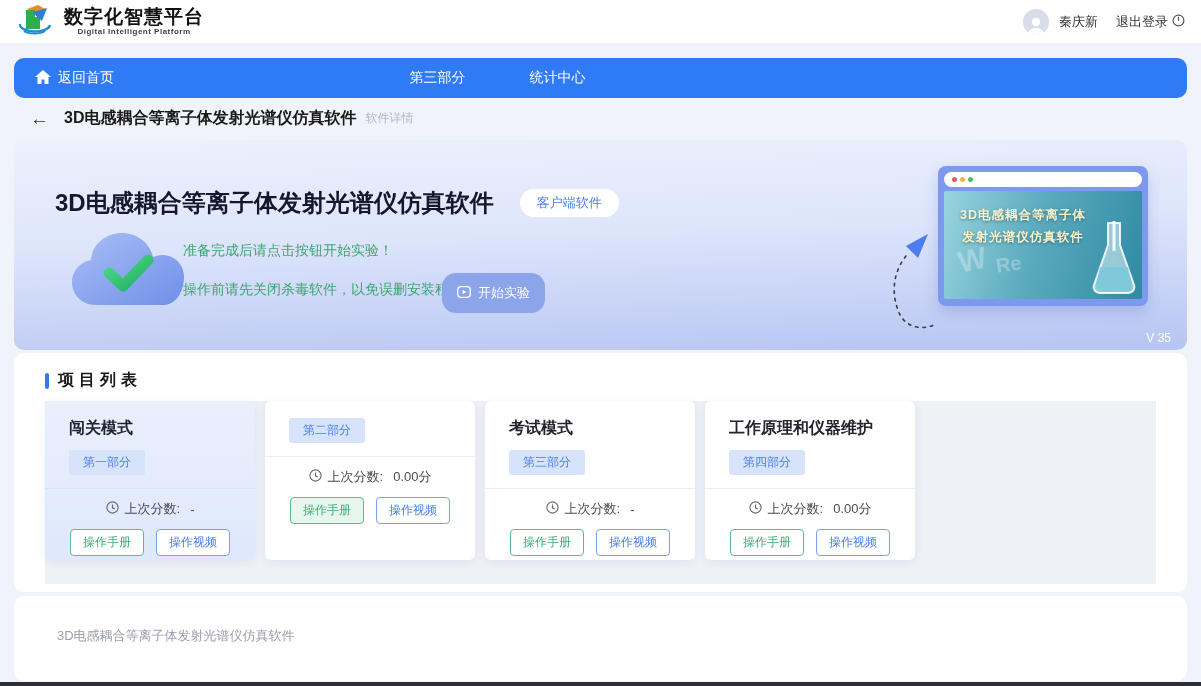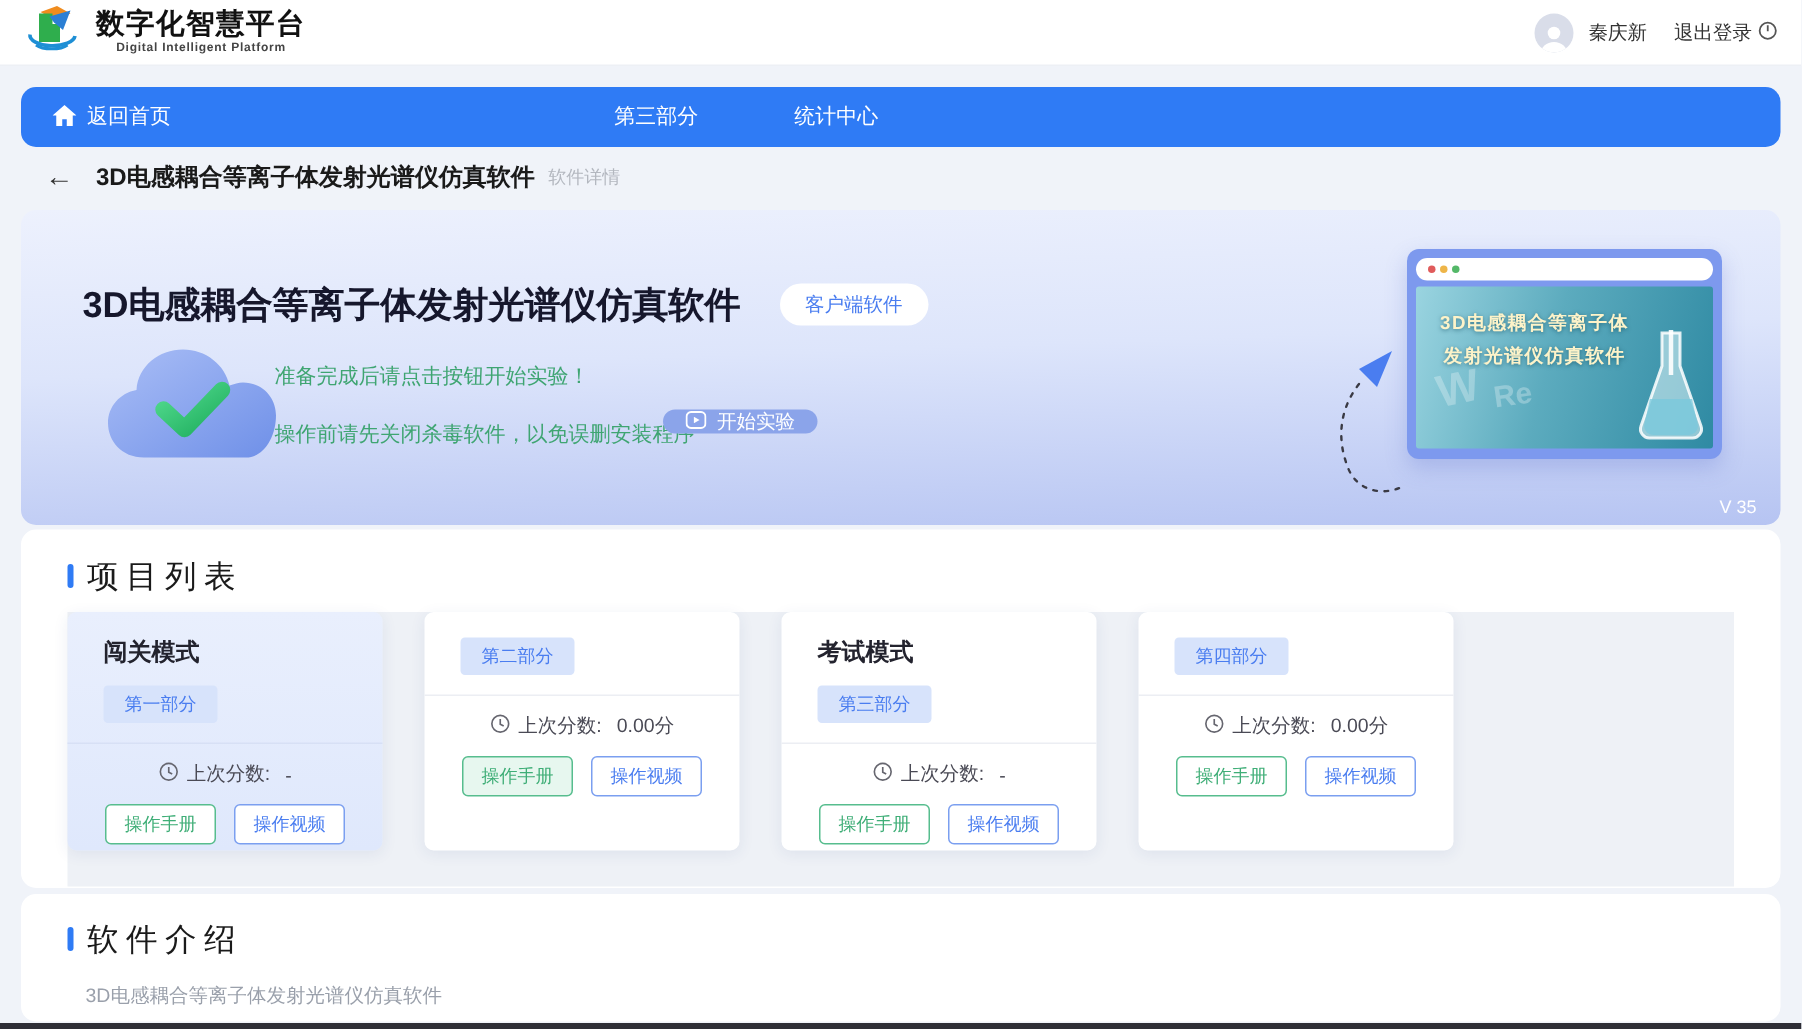--- a/index.html
+++ b/index.html
@@ -42,21 +42,21 @@
   .hero { margin:2px 14px 0; height:210px; border-radius:10px; position:relative;
           background:linear-gradient(178deg,#edf1fd 0%,#dde5fb 45%,#b6c4f2 100%); }
   .hero-title-row { position:absolute; left:41px; top:47px; display:flex; align-items:center; gap:26px; }
   .hero-title { font-size:24px; font-weight:bold; color:#16172c; }
   .hero-badge { background:#fff; color:#4a7df0; font-size:13px; padding:5px 17px;
                 border-radius:14px; }
   .cloud { position:absolute; left:53px; top:85px; }
   .hero-line { position:absolute; left:169px; font-size:14px; color:#3fa572; }
   .hero-line.l1 { top:102px; }
   .hero-line.l2 { top:141px; }
-  .start-btn { position:absolute; left:428px; top:133px; height:16px; padding:0 15px;
+  .start-btn { position:absolute; left:428px; top:133px; height:40px; padding:0 15px;
                background:#8ba4ea; border:none; border-radius:14px; color:#fff;
                font-size:13px; display:flex; align-items:center; gap:7px; cursor:pointer;
                font-family:inherit; }
   .version { position:absolute; right:16px; bottom:5px; color:#fff; font-size:12px; }
 
   .browser { position:absolute; left:924px; top:26px; width:210px; height:140px;
              background:#7d99ee; border-radius:8px; padding:0 6px;
              box-shadow:0 6px 14px rgba(80,100,200,.25); }
   .browser-bar { height:15px; background:#fff; border-radius:8px; margin:6px 0 4px;
                  display:flex; align-items:center; gap:3px; padding-left:8px; }
@@ -74,24 +74,24 @@
   .screen-text.t2 { top:38px; }
   .flask { position:absolute; right:2px; bottom:0; }
   .plane { position:absolute; left:862px; top:92px; }
 
   
   .panel { margin:3px 14px 0; background:#fff; border-radius:10px; }
   .panel.projects { padding:17px 31px 12px; height:239px; }
   .panel.intro { margin-top:4px; padding:16px 31px; height:85px; }
   .section-header { display:flex; align-items:center; gap:9px; }
   .section-bar { width:4px; height:16px; background:#2f7bf5; border-radius:2px; }
-  .section-title { font-size:21px; font-weight:normal; letter-spacing:5px; color:#1a1a1a; }
+  .section-title { font-size:16px; font-weight:bold; letter-spacing:5px; color:#1a1a1a; }
 
   .cards-row { margin-top:10px; background:#eef1f6; border-radius:0; 
-               display:flex; gap:28px; height:183px; }
+               display:flex; gap:10px; height:183px; }
   .card { width:210px; height:159px; background:#fff; border-radius:6px;
           box-shadow:0 2px 10px rgba(40,70,130,.08); padding-top:17px; }
   .card.highlight { background:linear-gradient(180deg,#e9effd 0%,#dfe8fc 100%); }
   .card-title { font-size:16px; font-weight:bold; color:#23232e; margin:0 0 11px 24px; }
   .card-badge { display:inline-block; margin-left:24px; background:#d7e3fb; color:#4a7df0;
                 font-size:12px; padding:4px 14px; border-radius:3px; }
   .card-divider { border-top:1px solid #eceef3; margin-top:13px; }
   .card.highlight .card-divider { border-color:#d7e0f5; }
   .card-score { display:flex; justify-content:center; align-items:center; gap:6px;
                 margin-top:11px; font-size:13px; color:#4a4a55; }
@@ -295,20 +295,21 @@
         <span>上次分数:</span>
         <span class="score-val">-</span>
       </div>
       <div class="card-buttons">
         <button class="btn-manual">操作手册</button>
         <button class="btn-video">操作视频</button>
       </div>
     </div>
 
     <div class="card">
+      <div class="card-title">工作原理和仪器维护</div>
       <span class="card-badge">第四部分</span>
       <div class="card-divider"></div>
       <div class="card-score">
         <span>
           <svg width="13" height="13" viewBox="0 0 13 13">
               <circle cx="6.5" cy="6.5" r="5.6" fill="none" stroke="#66666f" stroke-width="1.1"></circle>
               <path d="M6.5,3.4 V6.8 L8.8,8" fill="none" stroke="#66666f" stroke-width="1.1"></path>
             </svg>
         </span>
         <span>上次分数:</span>
@@ -317,20 +318,16 @@
       <div class="card-buttons">
         <button class="btn-manual">操作手册</button>
         <button class="btn-video">操作视频</button>
       </div>
     </div>
 
   </div>
 </div>
 
 <div class="panel intro">
-  <div class="section-header">
-    <span class="section-bar"></span>
-    <span class="section-title">软件介绍</span>
-  </div>
   <div class="intro-text">3D电感耦合等离子体发射光谱仪仿真软件</div>
 </div>
 
 <div class="footer-strip"></div>
 
 </body></html>

